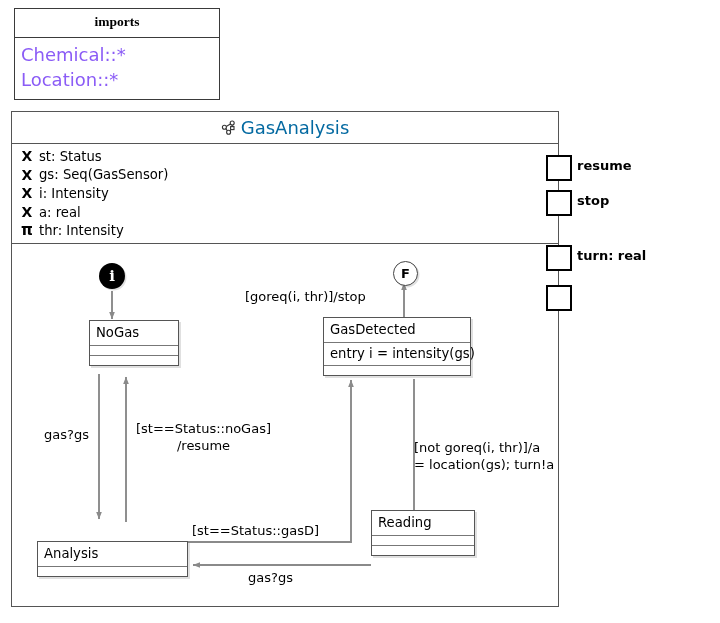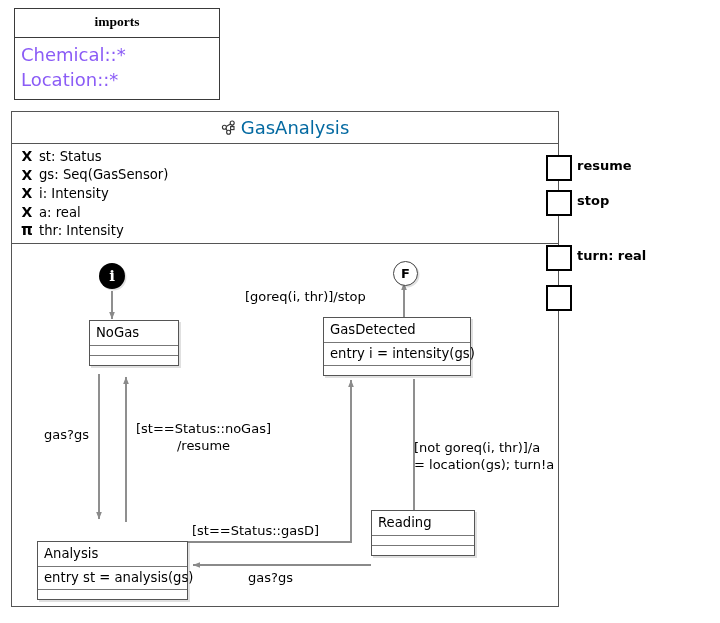--- a/index.html
+++ b/index.html
@@ -304,21 +304,20 @@
   </div>
 
   <div class="state" style="left:323px; top:317px; width:148px;">
     <div class="s-title">GasDetected</div>
     <div class="s-entry">entry i = intensity(gs)</div>
     <div class="s-empty last"></div>
   </div>
 
   <div class="state" style="left:37px; top:521px; width:151px;margin-top:20px;">
     <div class="s-title">Analysis</div>
-    <div class="s-entry">entry st = analysis(gs)</div>
     <div class="s-empty last"></div>
   </div>
 
   <div class="state" style="left:371px; top:503px; width:104px;margin-top:7px;">
     <div class="s-title">Reading</div>
     <div class="s-empty"></div>
     <div class="s-empty last"></div>
   </div>
 
   <div class="tlabel center" style="left:245px; top:288px;">[goreq(i, thr)]/stop</div>

